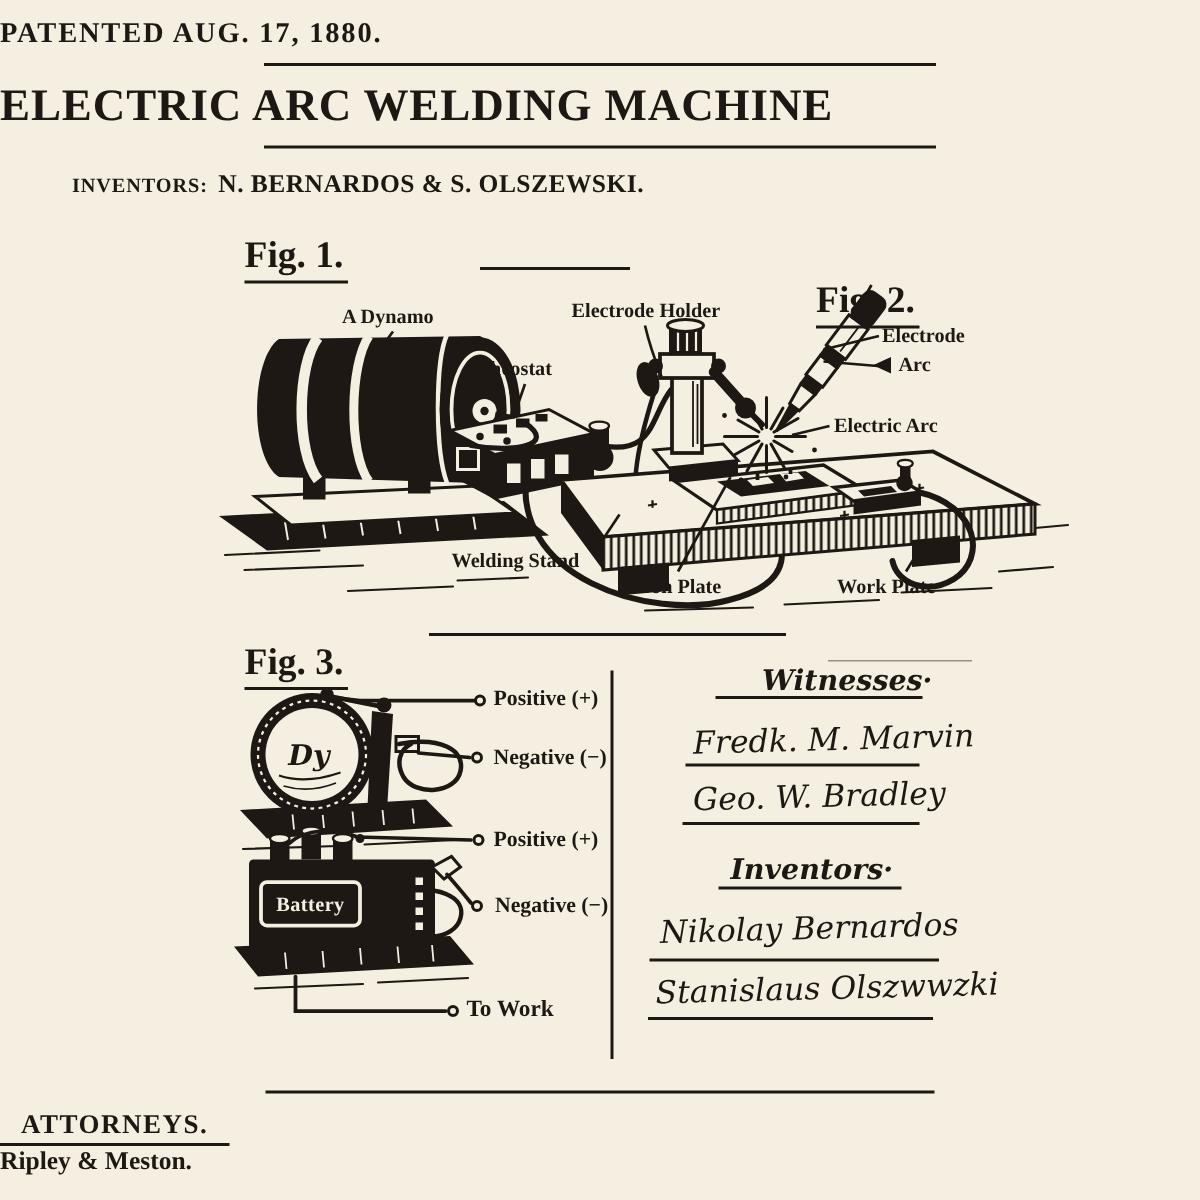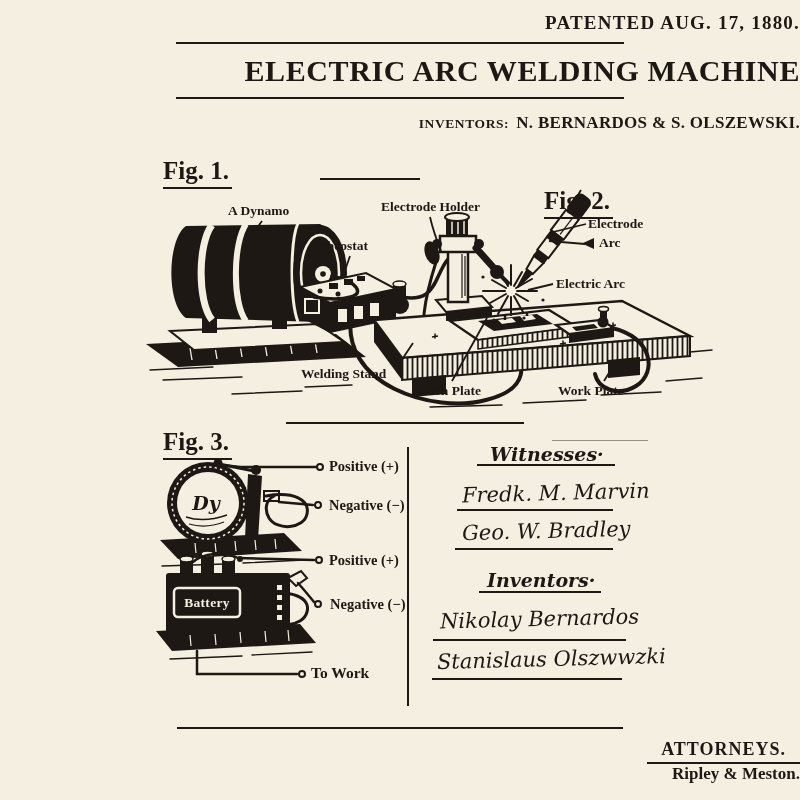--- a/index.html
+++ b/index.html
@@ -2,25 +2,25 @@
 <html><head>
 <meta charset="utf-8">
 <style>
   :root{
     --ink:#1d1813;
     --paper:#f5efe1;
   }
   html,body{margin:0;padding:0;}
   body{width:800px;height:800px;background:var(--paper);font-family:"Liberation Serif",serif;}
   .page{position:relative;width:800px;height:800px;overflow:hidden;background:var(--paper);color:var(--ink);}
-  .centered{position:absolute;left:0;right:0;text-align:right;white-space:nowrap;color:var(--ink);}
+  .centered{position:absolute;left:0;right:17px;text-align:left;white-space:nowrap;color:var(--ink);}
   .rule{position:absolute;background:var(--ink);}
   .patented{top:12px;font-weight:bold;font-size:19px;letter-spacing:1.2px;}
   .title{top:54px;font-weight:bold;font-size:30px;letter-spacing:0.6px;}
-  .inv-line{top:113px;font-weight:bold;}
+  .inv-line{top:113px;font-weight:bold;padding-left:48px;}
   .inv-prefix{font-size:13.5px;letter-spacing:0.6px;}
   .inv-names{font-size:17px;margin-left:7px;letter-spacing:0.3px;}
   .num-line{top:133px;display:flex;justify-content:center;align-items:center;gap:12px;}
   .num-dash{width:42px;height:2px;background:var(--ink);}
   .num-text{font-weight:bold;font-size:18.5px;}
   .figlabel{position:absolute;font-weight:bold;font-size:25px;color:var(--ink);
             border-bottom:2.5px solid var(--ink);padding:0 3px 2px 0;line-height:1.1;}
   .callout{position:absolute;font-weight:bold;font-size:13.5px;color:var(--ink);white-space:nowrap;}
   .callout3{position:absolute;font-weight:bold;font-size:14.5px;color:var(--ink);white-space:nowrap;}
   .script{position:absolute;font-family:"DejaVu Serif",serif;font-style:italic;color:var(--ink);white-space:nowrap;}
@@ -309,21 +309,21 @@
 
   <div class="callout3" style="left:329px;top:458px;">Positive (+)</div>
   <div class="callout3" style="left:329px;top:497px;">Negative (−)</div>
   <div class="callout3" style="left:329px;top:552px;">Positive (+)</div>
   <div class="callout3" style="left:330px;top:596px;">Negative (−)</div>
   <div class="callout3" style="left:311px;top:664px;font-size:15.5px;">To Work</div>
 
   <div class="rule" style="left:407px;top:447px;width:2px;height:259px;"></div>
 
   <div class="rule" style="left:552px;top:440px;width:96px;height:1px;background:#9a9080;"></div>
-  <div class="script script-head" style="left:490px;top:443px;text-align:right;">Witnesses·</div>
+  <div class="script script-head" style="left:508px;top:443px;text-align:right;">Witnesses·</div>
   <div class="rule" style="left:477px;top:464px;width:138px;height:1.5px;"></div>
 
   <div class="script script-sig" style="left:462px;top:481px;">Fredk. M. Marvin</div>
   <div class="rule" style="left:457px;top:509px;width:156px;height:1.5px;"></div>
 
   <div class="script script-sig" style="left:462px;top:519px;">Geo. W. Bradley</div>
   <div class="rule" style="left:455px;top:548px;width:158px;height:1.5px;"></div>
 
   <div class="script script-head" style="left:487px;top:569px;">Inventors·</div>
   <div class="rule" style="left:479px;top:591px;width:122px;height:1.5px;"></div>

